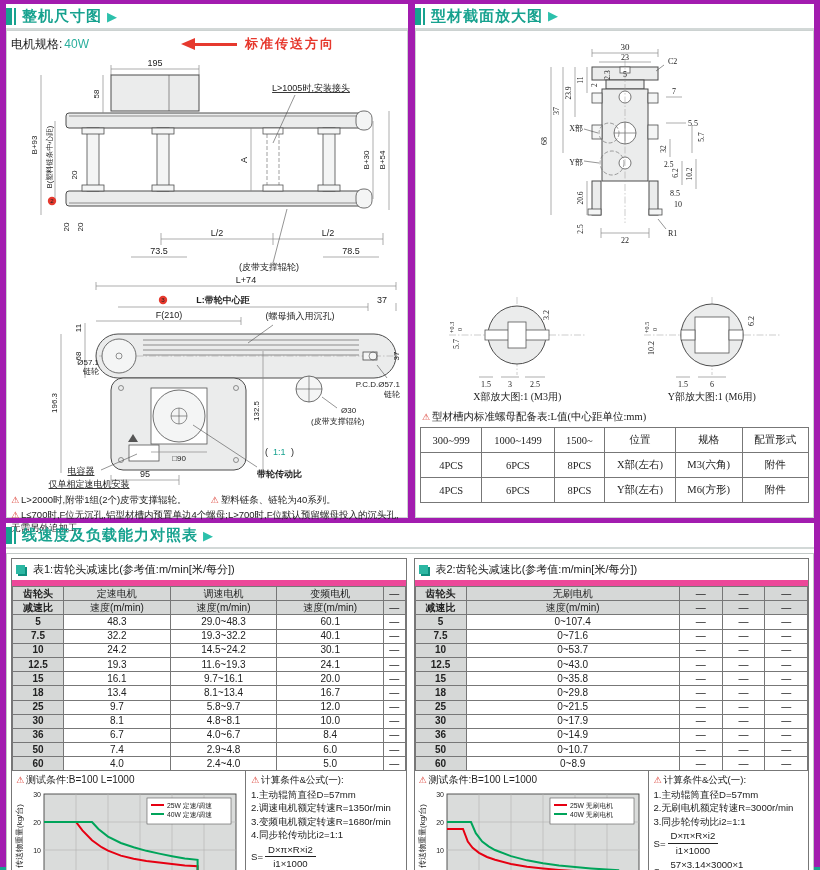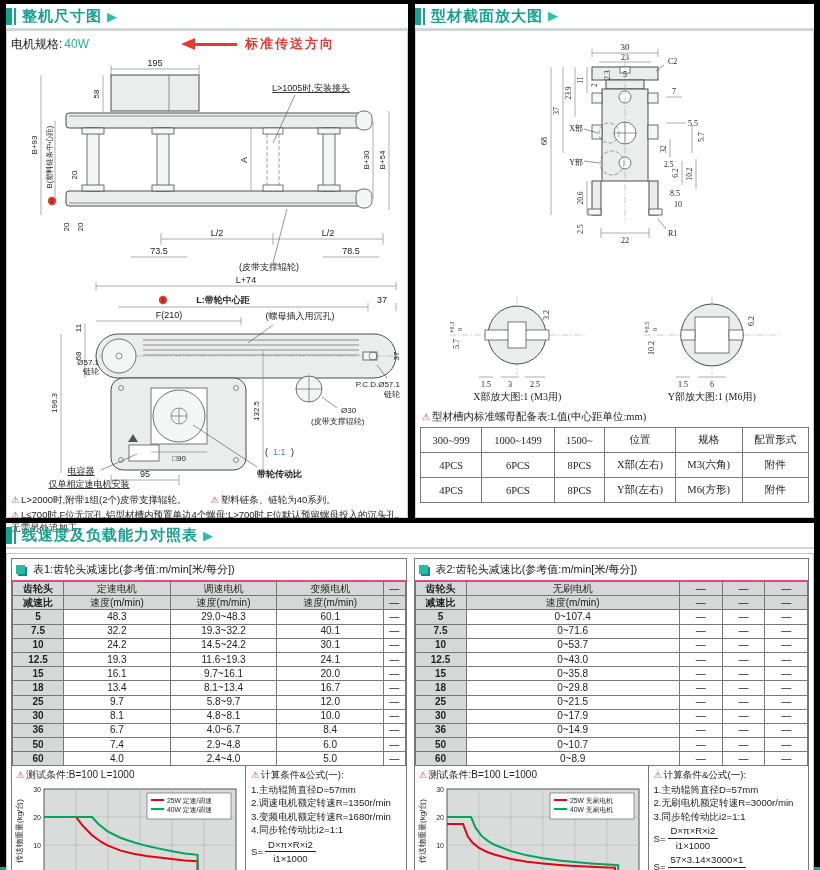--- a/index.html
+++ b/index.html
@@ -1,17 +1,17 @@
 <!DOCTYPE html>
 <html><head>
 <meta charset="utf-8">
 <style>
   html,body{margin:0;padding:0;}
   body{width:820px;height:870px;background:#eef1f0;font-family:"Liberation Sans","DejaVu Sans",sans-serif;color:#222;overflow:hidden;}
-  .page{position:relative;width:820px;height:870px;background:#000000;border-bottom:3px solid #17a28f;box-sizing:border-box;padding:4px 6px;}
+  .page{position:relative;width:820px;height:870px;background:#a21caf;border-bottom:3px solid #17a28f;box-sizing:border-box;padding:4px 6px;}
   .toprow{display:flex;gap:7px;}
   .panel{background:#fff;}
   .panel.left{width:402px;}
   .panel.right{width:455px;font-family:Liberation Serif, serif;}
   .sec-head{display:flex;align-items:center;height:24px;border-bottom:2px solid #d2d8d7;}
   .bar1{width:6px;height:17px;background:#17a28f;margin-right:2px;}
   .bar2{width:2px;height:17px;background:#17a28f;margin-right:6px;}
   .sec-title{font-size:15px;font-weight:bold;color:#17a28f;letter-spacing:1px;}
   .sec-arrow{color:#2cc0ab;font-size:13px;margin-left:5px;}
   .content-box{border:1px solid #ccd2d1;padding:2px 4px;box-sizing:border-box;}
@@ -44,21 +44,21 @@
   .detail{display:flex;flex-direction:column;align-items:center;}
   .detail-cap{font-size:10px;margin-top:1px;}
   .nut-wrap{margin-top:6px;}
   .nut-title{font-size:10.5px;margin:2px 0 3px 2px;}
   table{border-collapse:collapse;}
   .nut-table{width:100%;}
   .nut-table td{border:1px solid #777;font-size:10.5px;text-align:center;height:24px;padding:0 11px;}
   .bottom{margin-top:5px;}
   .bottom-box{border:1px solid #c2c8c7;margin-top:4px;padding:4px;display:flex;gap:7px;background:#fff;}
   .half{flex:1;border:1px solid #777;display:flex;flex-direction:column;}
-  .tbl-title{display:flex;align-items:center;font-size:11px;padding:3px 4px;border-bottom:1px solid #ec4899;}
+  .tbl-title{display:flex;align-items:center;font-size:11px;padding:3px 4px;border-bottom:6px solid #ec4899;}
   .sq{width:9px;height:9px;background:#2cb7a3;box-shadow:2px 2px 0 #0d8f7d;margin-right:8px;flex:0 0 auto;}
   .spd-table{width:100%;}
   .spd-table td{border:1px solid #777;font-size:10px;text-align:center;height:13.2px;line-height:1;padding:0;}
   .spd-table td:first-child{width:13%;background:#d6d8d7;font-weight:bold;}
   .spd-table .thead td{background:#d6d8d7;margin-top:48px;}
   .sub-row{display:flex;flex:1;}
   .test-chart{width:234px;border-right:1px solid #777;padding:1px 2px;box-sizing:border-box;}
   .test-cond{font-size:10px;padding:1px 2px;}
   .calc{flex:1;padding:2px 5px;font-size:9.6px;line-height:1.4;}
   .calc-title{margin-bottom:1px;}

